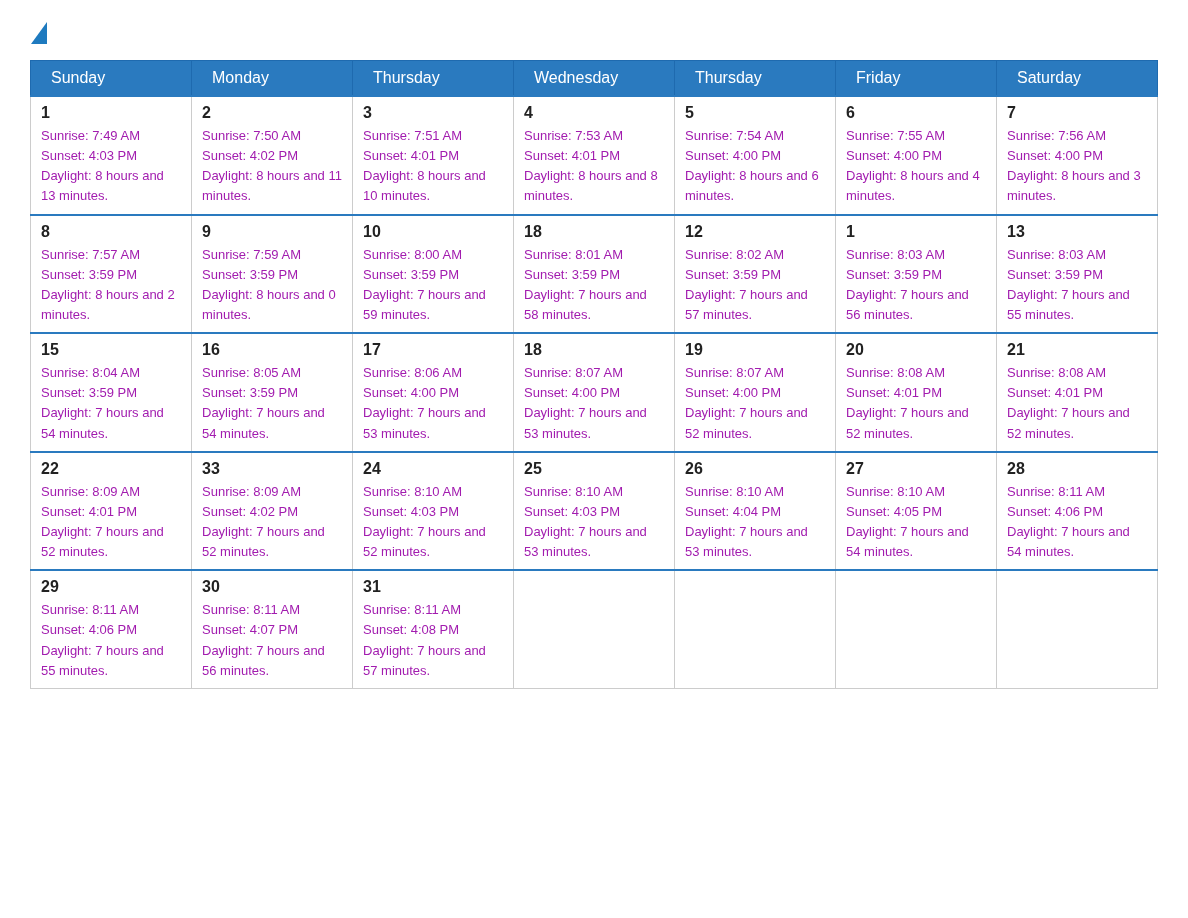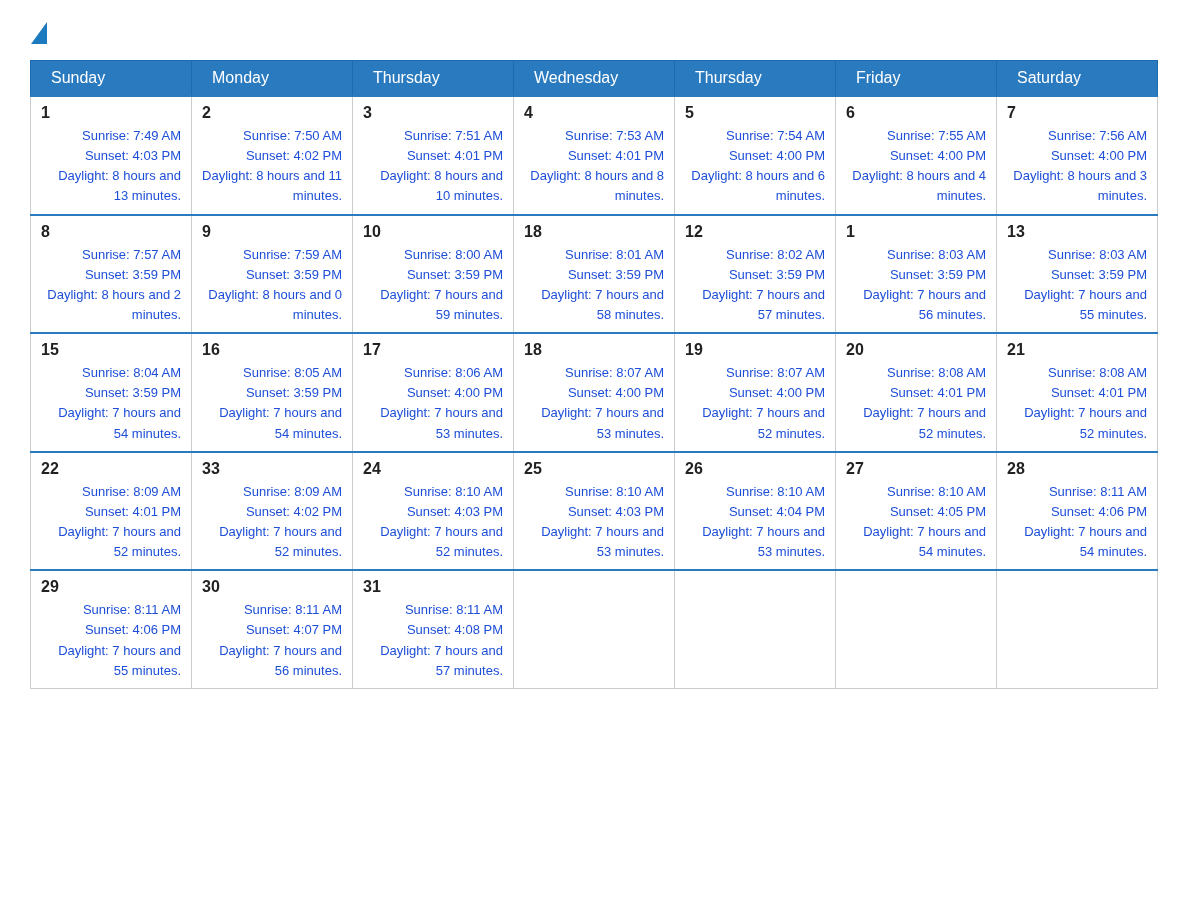--- a/index.html
+++ b/index.html
@@ -83,22 +83,21 @@
     }
     .day-number {
       font-size: 16px;
       font-weight: bold;
       display: block;
       margin-bottom: 4px;
     }
     .day-info {
       font-size: 13px;
       line-height: 1.55;
-      color: #1d4ed8;
-      text-align: right;
+      color: #a21caf;
     }
     .empty-cell {
       background: #fff;
     }
     .week-row td {
       border-top: 2px solid #2a7abf;
     }
   </style>
 </head>
 <body>

